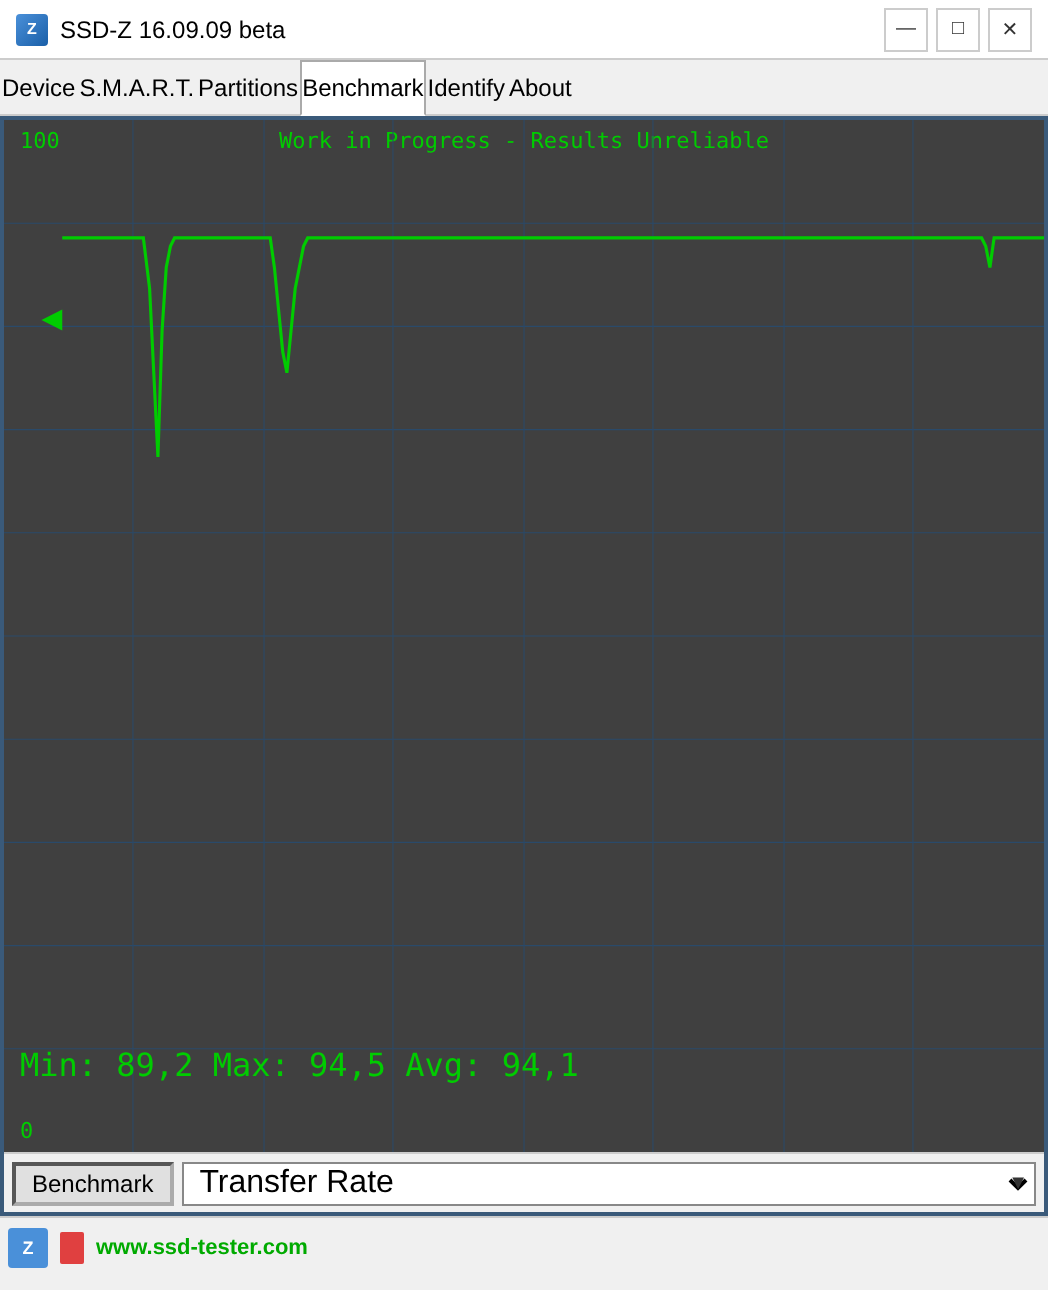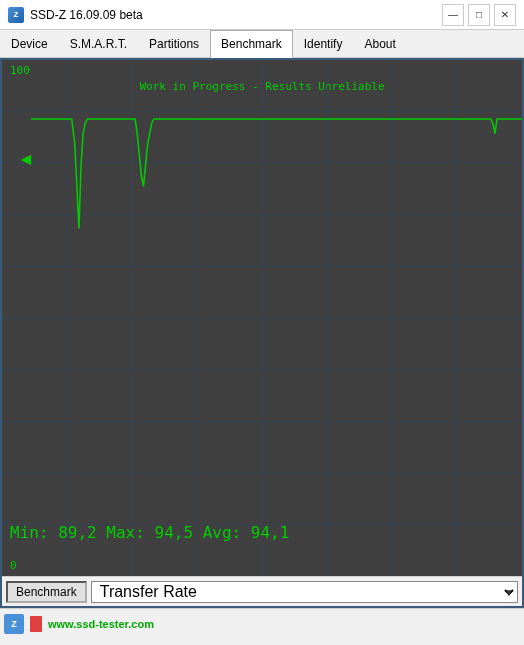--- a/index.html
+++ b/index.html
@@ -62,21 +62,21 @@
 
     
     .menu-bar {
       background: #f0f0f0;
       border-bottom: 1px solid #ccc;
       display: flex;
       align-items: stretch;
       height: 28px;
     }
     .menu-item {
-      padding: 0 10px;
+      padding: 0 0;
       display: flex;
       align-items: center;
       cursor: pointer;
       font-size: 12px;
       color: #000;
       border: 1px solid transparent;
       white-space: nowrap;
     }
     .menu-item.active {
       background: #fff;
@@ -109,21 +109,21 @@
       position: absolute;
       top: 4px;
       left: 8px;
       color: #00cc00;
       font-size: 11px;
       font-family: monospace;
     }
 
     .chart-warning {
       position: absolute;
-      top: 20px;
+      top: 4px;
       left: 0;
       right: 0;
       text-align: center;
       color: #00cc00;
       font-size: 11px;
       font-family: monospace;
     }
 
     .chart-label-bottom {
       position: absolute;

